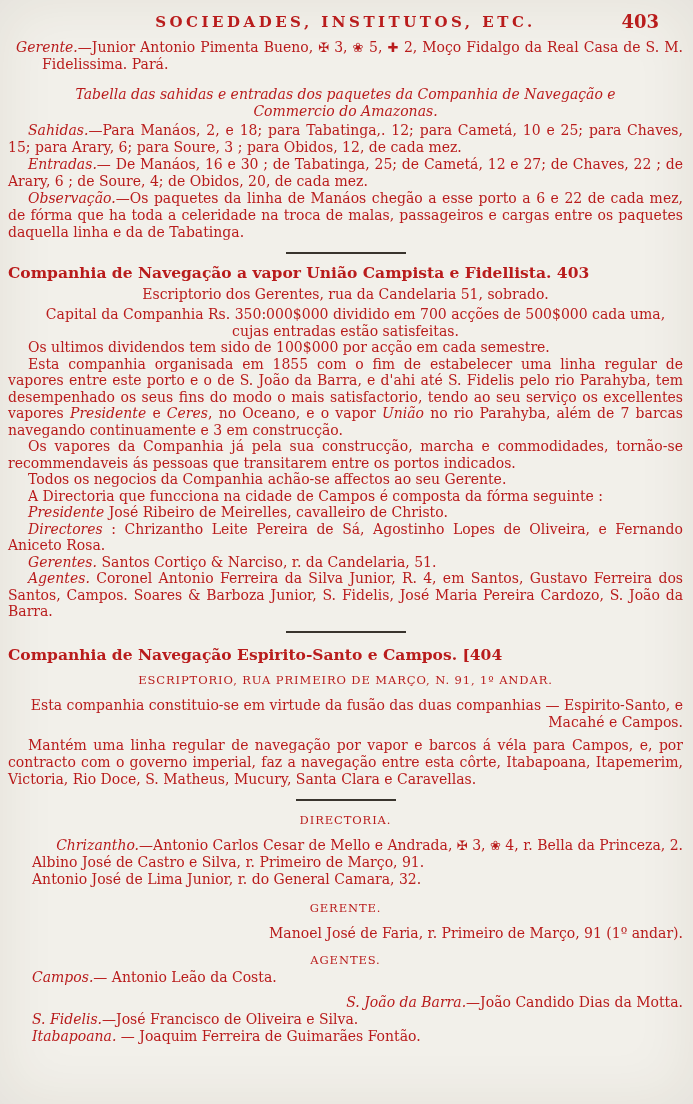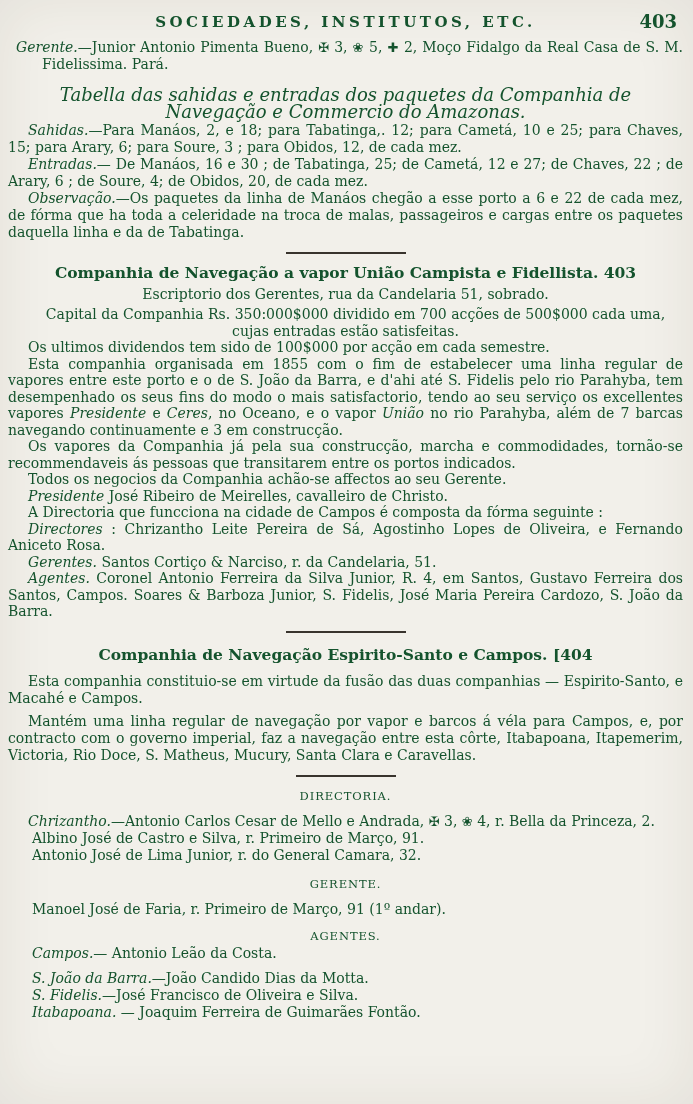--- a/index.html
+++ b/index.html
@@ -1,47 +1,47 @@
 <!DOCTYPE html>
 <html><head>
 <meta charset="utf-8">
 <style>
   html,body { margin:0; padding:0; background:#d8d5cf; }
   .page {
     position:relative;
     width:693px; height:1104px;
     background:#f2f0ea;
-    color:#14532d;
+    color:#b91c1c;
     font-family:"DejaVu Serif", serif;
     box-sizing:border-box;
     padding:12px 10px 0 8px;
     overflow:hidden;
     box-shadow: inset 0 0 60px rgba(60,50,30,0.08);
   }
   .header { position:relative; text-align:center; height:22px; }
   .running-title { font-weight:bold; font-size:15px; letter-spacing:3.5px; }
-  .page-number { position:absolute; right:6px; top:-1px; font-weight:bold; font-size:18px; letter-spacing:0; }
+  .page-number { position:absolute; right:24px; top:-1px; font-weight:bold; font-size:18px; letter-spacing:0; }
 
   p { margin:0; font-size:14px; line-height:17px; text-align:justify; }
   .s2 p { line-height:16.5px; }
   .hang { padding-left:34px; text-indent:-26px; margin-top:5px; }
   .ind { text-indent:20px; }
-  .tabella { text-align:center; font-style:italic; font-size:18px; margin-top:13px; padding:0 36px; }
+  .tabella { text-align:center; font-style:italic; font-size:14px; margin-top:13px; padding:0 36px; }
   .body-block { margin-top:2px; }
 
   .rule { width:120px; border:0; border-top:2.5px solid #39342d; margin:11px auto; }
   .rule.short { width:100px; border-top-width:2px; }
 
-  .sect-heading { text-align:center; text-indent:0; font-weight:bold; font-size:15.5px; line-height:21px; margin-top:8px; }
+  .sect-heading { text-align:left; text-indent:0; font-weight:bold; font-size:15.5px; line-height:21px; margin-top:8px; }
   .center-line { text-align:center; text-indent:0; }
   .smallcaps { text-align:center; text-indent:0; font-size:11.5px; letter-spacing:0.9px; margin-top:7px; }
   .plain { text-align:left; text-indent:0; margin-left:24px; }
   .medal { font-size:13px; }
   i { font-style:italic; }
-  .mt4{margin-top:4px;text-align:center;} .mt6{margin-top:6px;} .mt8{margin-top:8px;} .mt10{margin-top:10px;} .mt12{margin-top:12px;}
+  .mt4{margin-top:4px;text-align:center;} .mt6{margin-top:6px;} .mt8{margin-top:8px;text-align:right;} .mt10{margin-top:10px;} .mt12{margin-top:12px;}
 </style>
 </head>
 <body>
 
 <div class="page">
 
   <div class="header">
     <span class="running-title">SOCIEDADES, INSTITUTOS, ETC.</span>
     <span class="page-number">403</span>
   </div>
@@ -59,31 +59,32 @@
   <hr class="rule">
 
   <div class="s2">
     <p class="sect-heading">Companhia de Navegação a vapor União Campista e Fidellista. 403</p>
     <p class="center-line mt4">Escriptorio dos Gerentes, rua da Candelaria 51, sobrado.</p>
     <p class="ind mt4">Capital da Companhia Rs. 350:000$000 dividido em 700 acções de 500$000 cada uma, cujas entradas estão satisfeitas.</p>
     <p class="ind">Os ultimos dividendos tem sido de 100$000 por acção em cada semestre.</p>
     <p class="ind"><span>Esta companhia organisada em 1855 com o fim de estabelecer uma linha regular de vapores entre este porto e o de S. João da Barra, e d'ahi até S. Fidelis pelo rio Parahyba, tem desempenhado os seus fins do modo o mais satisfactorio, tendo ao seu serviço os excellentes vapores </span><i>Presidente</i><span> e </span><i>Ceres</i><span>, no Oceano, e o vapor </span><i>União</i><span> no rio Parahyba, além de 7 barcas navegando continuamente e 3 em construcção.</span></p>
     <p class="ind">Os vapores da Companhia já pela sua construcção, marcha e commodidades, tornão-se recommendaveis ás pessoas que transitarem entre os portos indicados.</p>
     <p class="ind">Todos os negocios da Companhia achão-se affectos ao seu Gerente.</p>
+    <p class="ind">A Directoria que funcciona na cidade de Campos é composta da fórma seguinte :</p>
     <p class="ind"><i>Presidente</i><span> José Ribeiro de Meirelles, cavalleiro de Christo.</span></p>
-    <p class="ind">A Directoria que funcciona na cidade de Campos é composta da fórma seguinte :</p>
     <p class="ind"><i>Directores</i><span> : Chrizantho Leite Pereira de Sá, Agostinho Lopes de Oliveira, e Fernando Aniceto Rosa.</span></p>
     <p class="ind"><i>Gerentes.</i><span> Santos Cortiço &amp; Narciso, r. da Candelaria, 51.</span></p>
     <p class="ind"><i>Agentes.</i><span> Coronel Antonio Ferreira da Silva Junior, R. 4, em Santos, Gustavo Ferreira dos Santos, Campos. Soares &amp; Barboza Junior, S. Fidelis, José Maria Pereira Cardozo, S. João da Barra.</span></p>
   </div>
 
   <hr class="rule">
 
   <div>
     <p class="sect-heading">Companhia de Navegação Espirito-Santo e Campos. [404</p>
+    <p class="smallcaps">ESCRIPTORIO, RUA PRIMEIRO DE MARÇO, N. 91, 1º ANDAR.</p>
     <p class="ind mt8">Esta companhia constituio-se em virtude da fusão das duas companhias — Espirito-Santo, e Macahé e Campos.</p>
     <p class="ind mt6">Mantém uma linha regular de navegação por vapor e barcos á véla para Campos, e, por contracto com o governo imperial, faz a navegação entre esta côrte, Itabapoana, Itapemerim, Victoria, Rio Doce, S. Matheus, Mucury, Santa Clara e Caravellas.</p>
 
     <hr class="rule short">
     <p class="smallcaps">DIRECTORIA.</p>
 
     <p class="ind mt8"><i>Chrizantho.</i><span>—Antonio Carlos Cesar de Mello e Andrada, </span><span class="medal">✠</span><span> 3, </span><span class="medal">❀</span><span> 4, </span><span>r. Bella da Princeza, 2.</span></p>
     <p class="plain">Albino José de Castro e Silva, r. Primeiro de Março, 91.</p>
     <p class="plain">Antonio José de Lima Junior, r. do General Camara, 32.</p>
 

